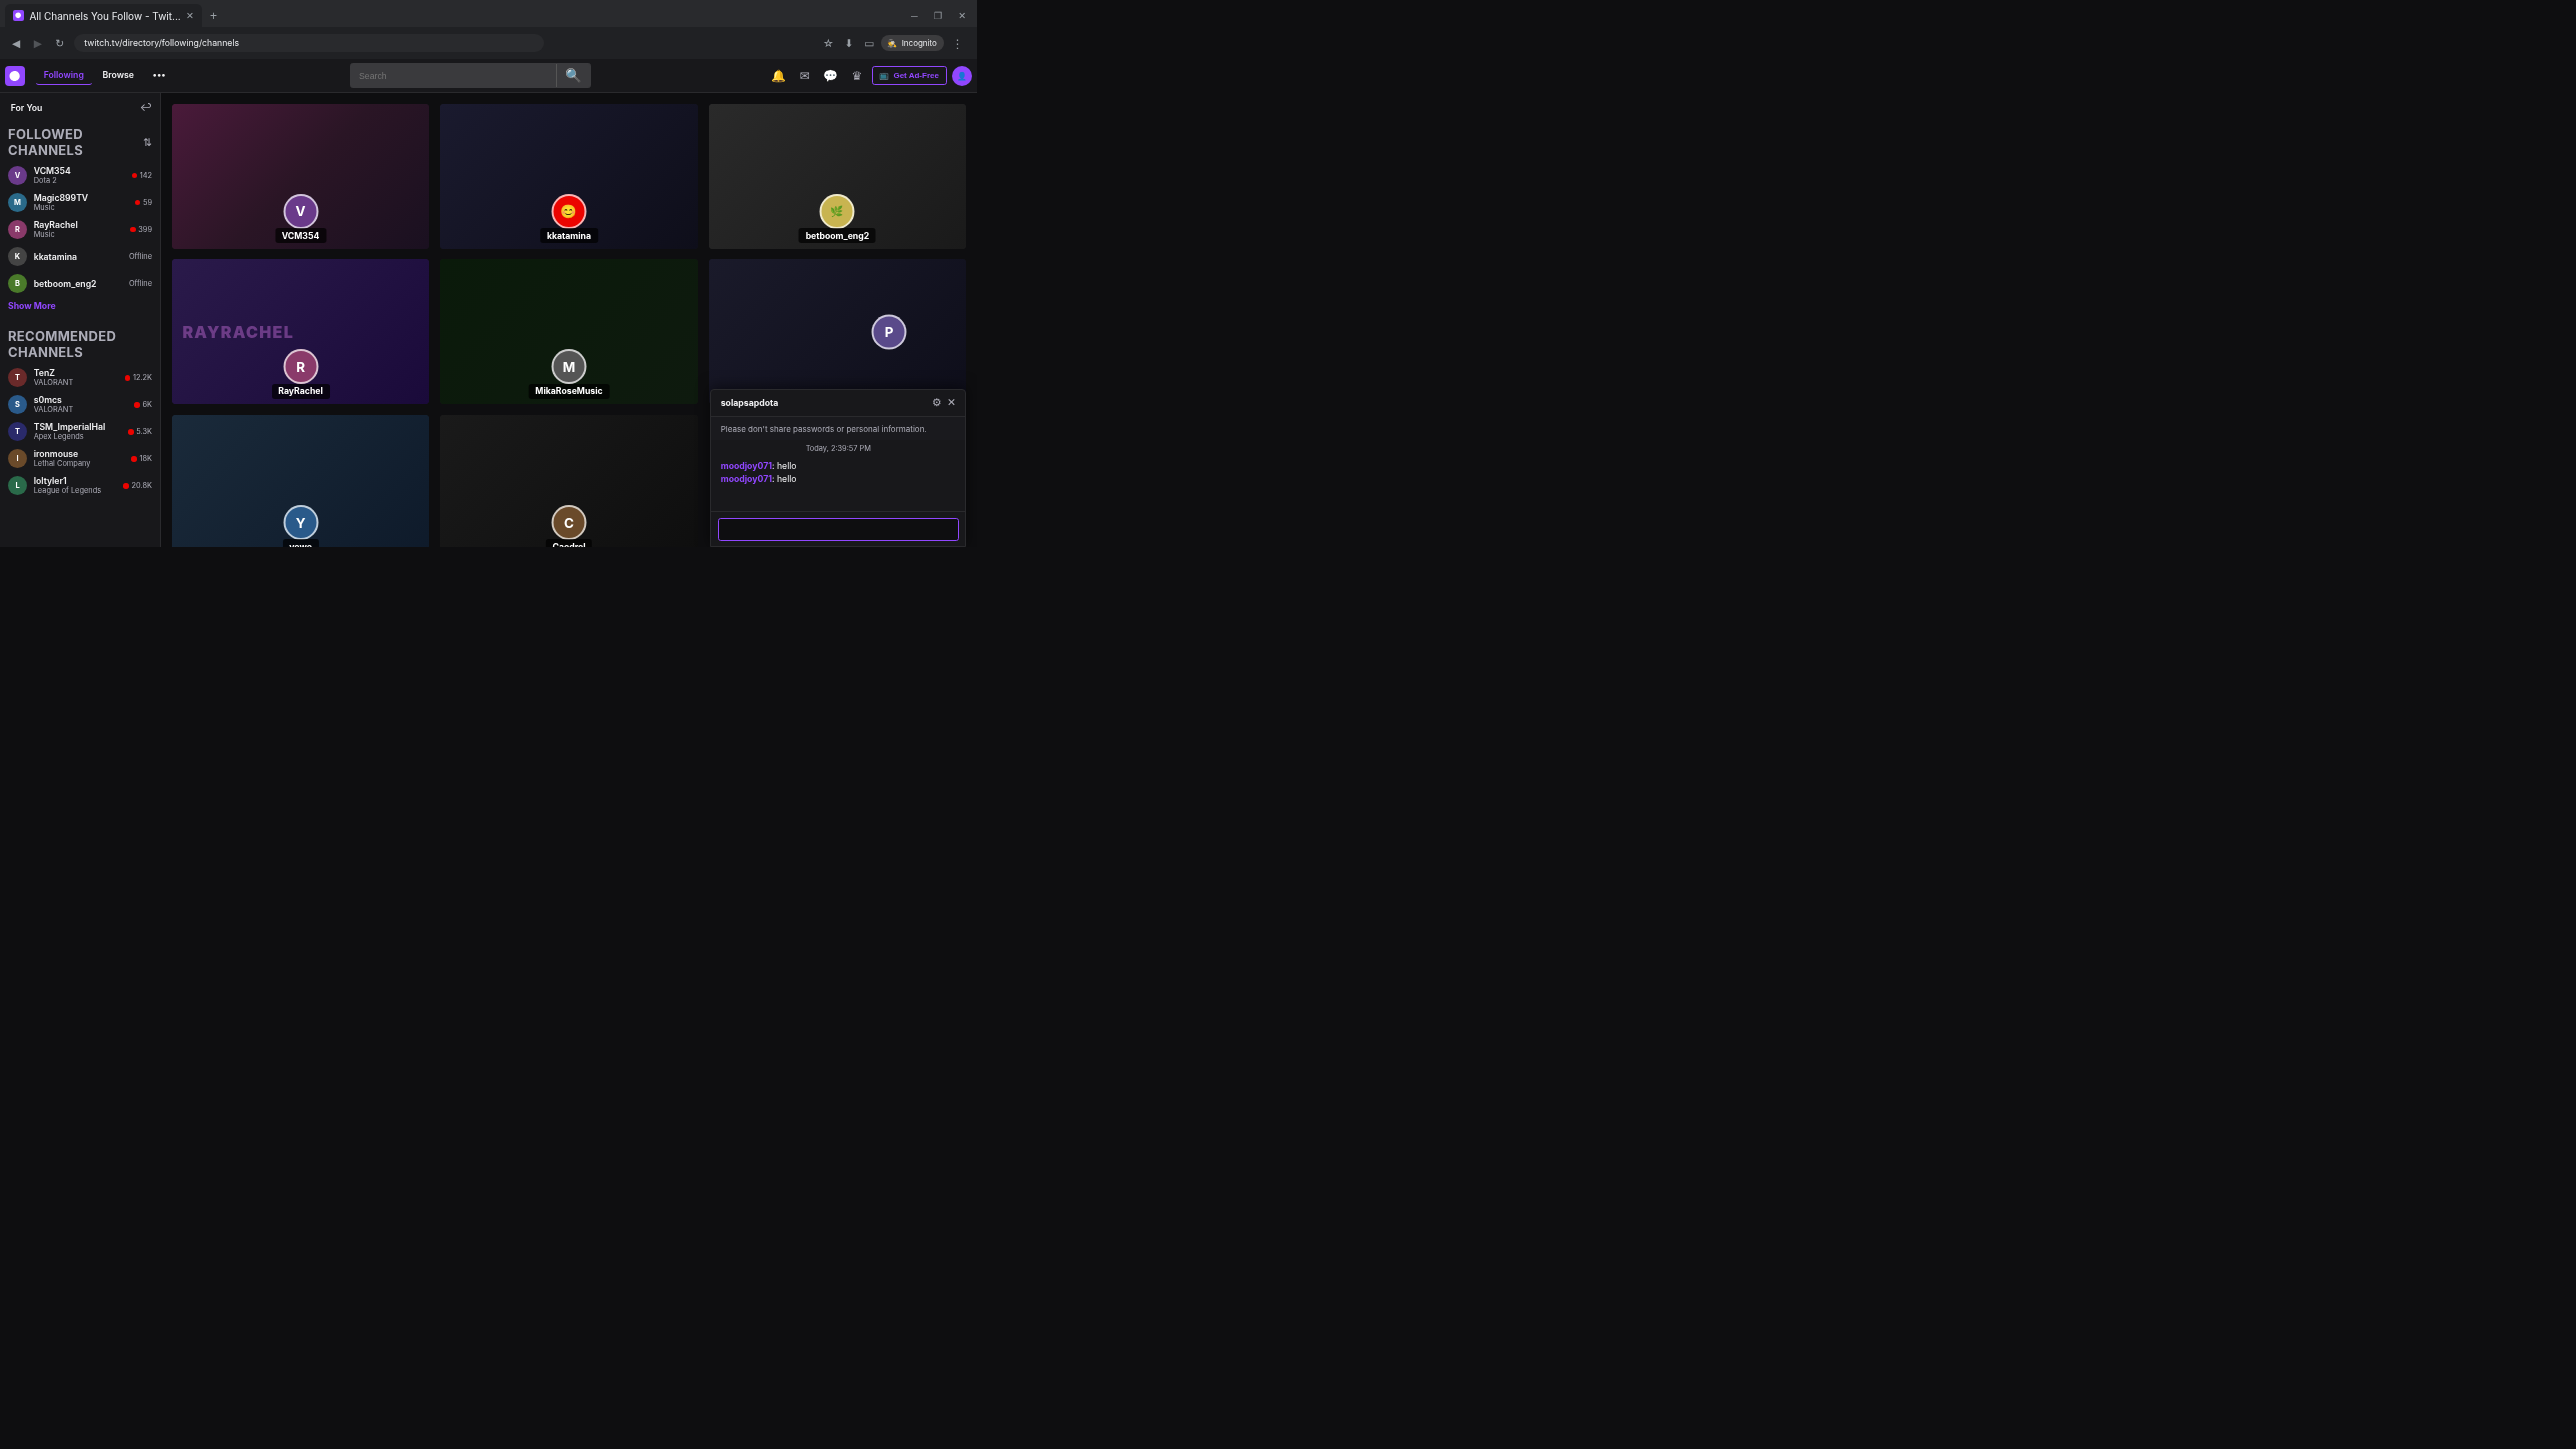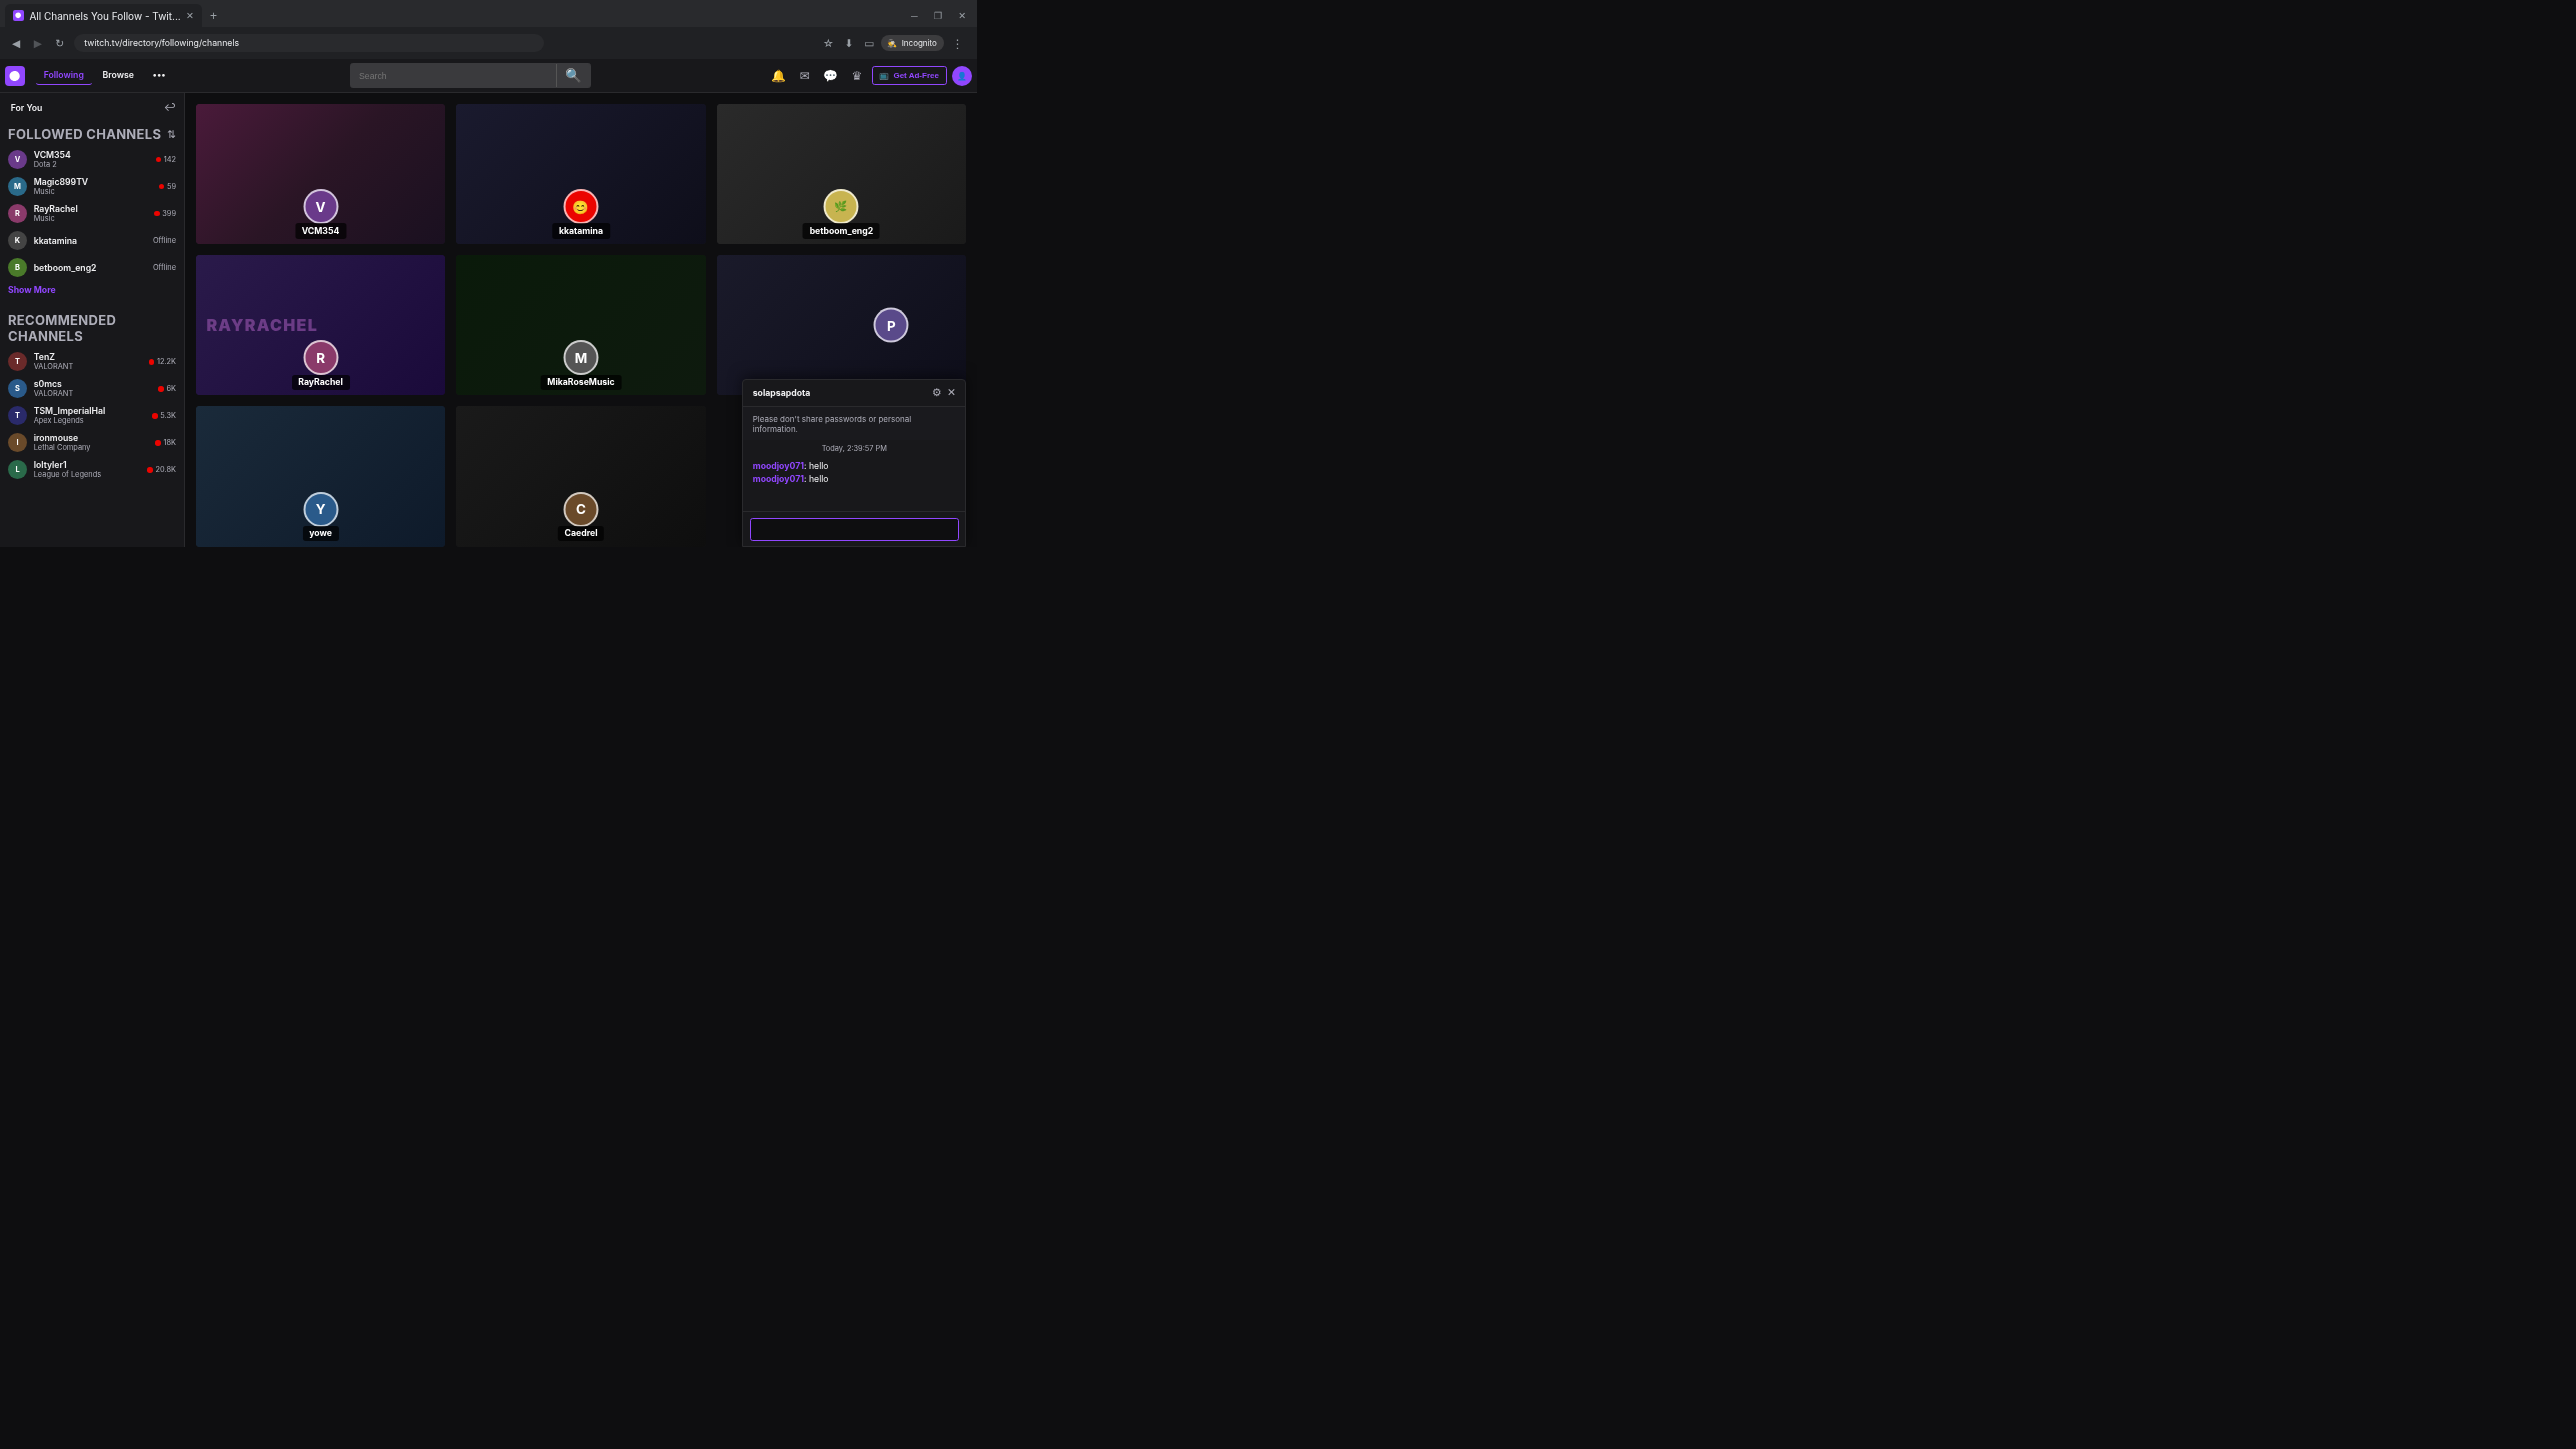--- a/index.html
+++ b/index.html
@@ -36,21 +36,21 @@
     .search-btn { background: #3a3a3d; border: none; border-left: 0.7px solid #555; padding: 4px 8px; color: #efeff1; cursor: pointer; }
     .header-actions { display: flex; align-items: center; gap: 5.4px; }
     .header-icon { color: #adadb8; font-size: 12px; padding: 4px; cursor: pointer; border-radius: 2.7px; }
     .get-ad-free { display: flex; align-items: center; gap: 4px; background: transparent; border: 0.7px solid #9147ff; color: #9147ff; padding: 4px 6.7px; border-radius: 2.7px; font-size: 8px; font-weight: 600; cursor: pointer; white-space: nowrap; }
     .avatar-btn { width: 20px; height: 20px; border-radius: 50%; background: #9147ff; cursor: pointer; overflow: hidden; display: flex; align-items: center; justify-content: center; }
 
     
     .main-content { display: flex; flex: 1; overflow: hidden; }
 
     
-    .sidebar { width: 185px; background: #18181b; border-right: 0.7px solid #2a2a2d; overflow-y: auto; flex-shrink: 0; padding-bottom: 10.7px; }
+    .sidebar { width: 161px; background: #18181b; border-right: 0.7px solid #2a2a2d; overflow-y: auto; flex-shrink: 0; padding-bottom: 10.7px; }
     .sidebar::-webkit-scrollbar { width: 2.7px; }
     .sidebar::-webkit-scrollbar-thumb { background: #3a3a3d; border-radius: 1.3px; }
     .sidebar-section-header { display: flex; align-items: center; justify-content: space-between; padding: 8px 8px 4px; }
     .sidebar-section-title { font-size: 13px; font-weight: 700; color: #adadb8; text-transform: uppercase; letter-spacing: 0.3px; }
     .sidebar-action-icon { color: #adadb8; font-size: 10.7px; cursor: pointer; }
 
     .for-you-item { display: flex; align-items: center; padding: 5.4px 8px; cursor: pointer; border-radius: 2.7px; margin: 0 2.7px; }
     .for-you-label { font-size: 8.7px; font-weight: 600; color: #efeff1; }
 
     .channel-item { display: flex; align-items: center; padding: 4px 8px; cursor: pointer; gap: 6.7px; }
@@ -69,21 +69,21 @@
     .content-area { flex: 1; overflow-y: auto; background: #0e0e10; padding: 10.7px; position: relative; }
     .content-area::-webkit-scrollbar { width: 4px; }
     .content-area::-webkit-scrollbar-thumb { background: #3a3a3d; border-radius: 2px; }
 
     .streams-grid { display: grid; grid-template-columns: repeat(3, 1fr); gap: 10.7px; }
     .stream-card { background: #18181b; border-radius: 4px; overflow: hidden; cursor: pointer; position: relative; }
     .stream-thumbnail { width: 100%; aspect-ratio: 16/9; background: #1a1a1e; display: flex; align-items: flex-end; justify-content: center; position: relative; overflow: hidden; }
     .stream-username-overlay { position: absolute; bottom: 5.4px; left: 50%; transform: translateX(-50%); background: rgba(0,0,0,0.7); padding: 2.7px 6.7px; border-radius: 2.7px; font-size: 8.7px; font-weight: 700; color: white; white-space: nowrap; }
 
     
-    .chat-popup { position: absolute; right: 10.7px; bottom: 0; width: 224px; background: #18181b; border: 0.7px solid #2a2a2d; border-radius: 4px 4px 0 0; box-shadow: 0 -2.7px 13.4px rgba(0,0,0,0.5); z-index: 10; }
+    .chat-popup { position: absolute; right: 10.7px; bottom: 0; width: 256px; background: #18181b; border: 0.7px solid #2a2a2d; border-radius: 4px 4px 0 0; box-shadow: 0 -2.7px 13.4px rgba(0,0,0,0.5); z-index: 10; }
     .chat-header { display: flex; align-items: center; justify-content: space-between; padding: 6.7px 9.4px; border-bottom: 0.7px solid #2a2a2d; }
     .chat-username { font-size: 8.7px; font-weight: 700; color: #efeff1; }
     .chat-header-actions { display: flex; gap: 5.4px; }
     .chat-icon-btn { color: #adadb8; font-size: 10.7px; cursor: pointer; }
     .chat-notice { padding: 6.7px 9.4px; background: #1a1a1e; font-size: 8px; color: #adadb8; }
     .chat-timestamp { text-align: center; font-size: 7.4px; color: #adadb8; padding: 4px; }
     .chat-messages { padding: 4px 9.4px; min-height: 54px; }
     .chat-message { font-size: 8.7px; margin-bottom: 2.7px; }
     .chat-message-user { color: #9147ff; font-weight: 700; }
     .chat-input-area { padding: 5.4px 6.7px; border-top: 0.7px solid #2a2a2d; }

